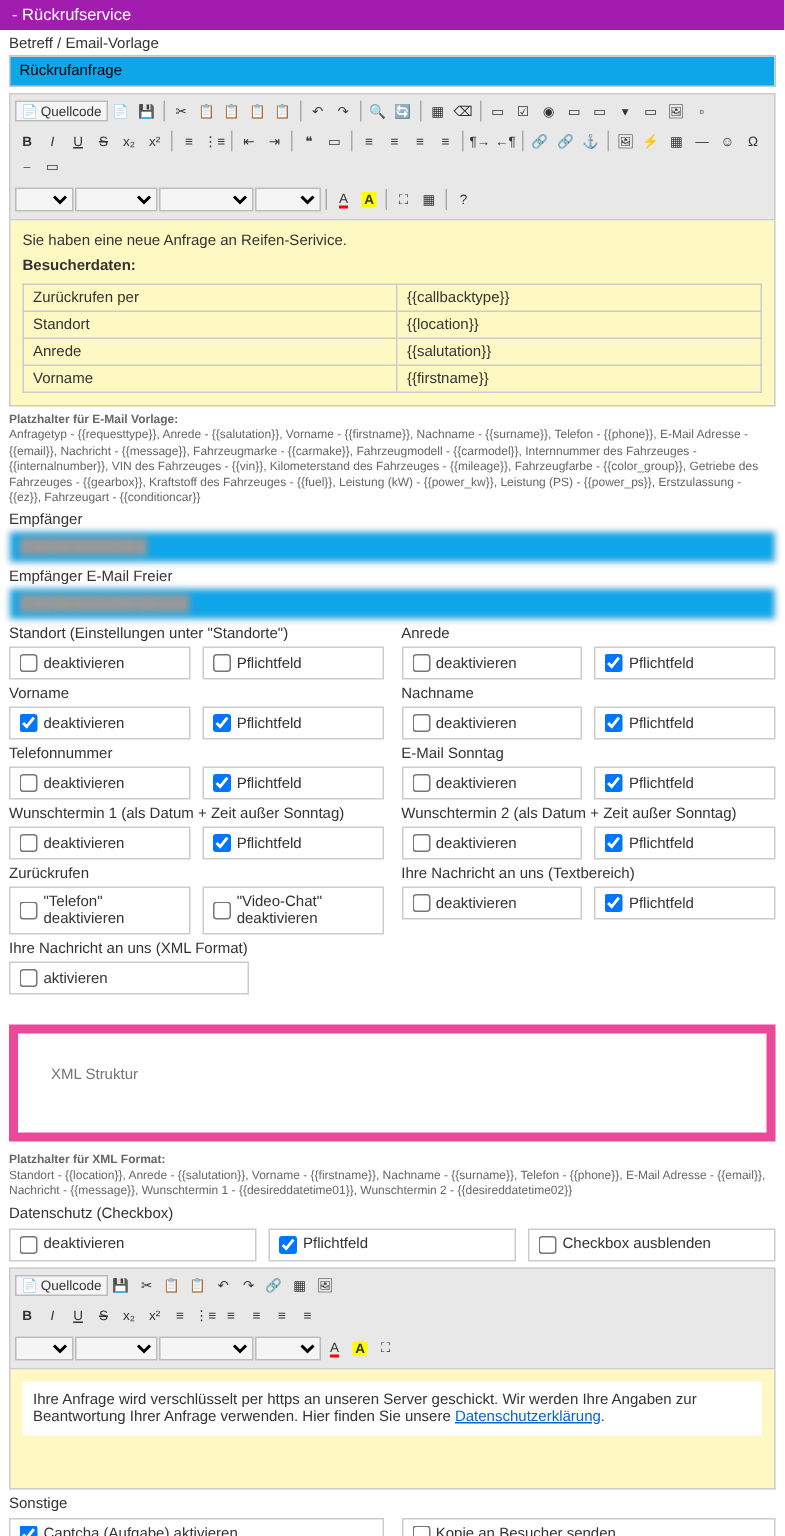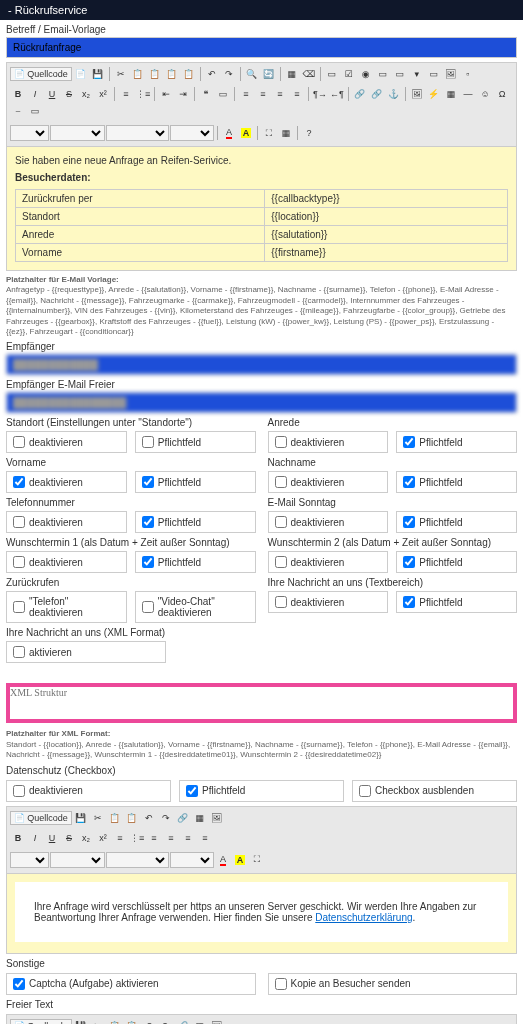--- a/index.html
+++ b/index.html
@@ -1,37 +1,37 @@
 <!DOCTYPE html>
 <html><head>
 <meta charset="utf-8">
 <style>
 * { box-sizing: border-box; margin: 0; padding: 0; }
 body { font-family: Arial, sans-serif; font-size: 10px; background: #fff; color: #333; width: 523px; }
-.header { background: #0f172a; color: #fff; padding: 4px 8px; font-size: 11px; }
+.header { background: #a21caf; color: #fff; padding: 4px 8px; font-size: 11px; }
 .section { margin: 4px 6px; }
 .label { font-size: 10px; color: #333; margin-bottom: 2px; }
-.input-box { border: 1px solid #ccc; padding: 4px 6px; width: 100%; font-size: 10px; background: #1d4ed8; }
+.input-box { border: 1px solid #ccc; padding: 4px 6px; width: 100%; font-size: 10px; background: #0ea5e9; }
 .toolbar { background: #e8e8e8; border: 1px solid #ccc; padding: 3px; display: flex; flex-wrap: wrap; gap: 1px; align-items: center; }
 .tb-btn { display: inline-flex; align-items: center; justify-content: center; width: 16px; height: 16px; border: 1px solid transparent; font-size: 9px; cursor: pointer; background: transparent; }
 .tb-sep { width: 1px; height: 14px; background: #aaa; margin: 0 2px; }
 .tb-select { font-size: 9px; height: 16px; border: 1px solid #bbb; background: #f5f5f5; padding: 6px 2px; }
 .editor-content { border: 1px solid #ccc; border-top: none; background: #fef9c3; padding: 8px; min-height: 80px; font-size: 10px; }
-.editor-inner { background: #fff; padding: 19px; }
+.editor-inner { background: #fff; padding: 7px; }
 .data-table { width: 100%; border-collapse: collapse; margin-top: 6px; }
 .data-table td { border: 1px solid #ccc; padding: 3px 6px; font-size: 10px; }
 .small-text { font-size: 8px; color: #666; line-height: 1.3; }
 .blurred { filter: blur(2px); color: #999; user-select: none; }
 .field-grid { display: flex; gap: 12px; margin: 4px 6px; }
 .field-col { flex: 1; }
 .field-title { font-size: 10px; margin-bottom: 3px; }
 .check-row { display: flex; gap: 8px; }
 .check-box { border: 1px solid #ccc; padding: 4px 6px; display: flex; align-items: center; gap: 4px; flex: 1; font-size: 10px; background: #fff; }
 .check-box input[type="checkbox"] { width: 12px; height: 12px; }
-.textarea-box { border: 4px solid #ec4899; padding: 0; width: 100%; font-size: 10px; color: #999; min-height: 40px; resize: none; font-family: Liberation Serif, serif; }
+.textarea-box { border: 6px solid #ec4899; padding: 22px; width: 100%; font-size: 10px; color: #999; min-height: 40px; resize: none; font-family: Liberation Sans, sans-serif; }
 .link { color: #0066cc; text-decoration: underline; }
 .bold { font-weight: bold; }
 .quellcode-btn { display: inline-flex; align-items: center; gap: 2px; font-size: 9px; padding: 1px 3px; border: 1px solid #bbb; background: #f5f5f5; cursor: pointer; }
 .color-a { background: #ffff00; padding: 0 2px; font-weight: bold; }
 .tb-row2 { display: flex; flex-wrap: wrap; gap: 1px; align-items: center; padding: 2px 0; }
 .three-col { display: flex; gap: 8px; margin: 4px 6px; }
 .three-col .check-box { flex: 1; }
 </style>
 </head>
 <body>

